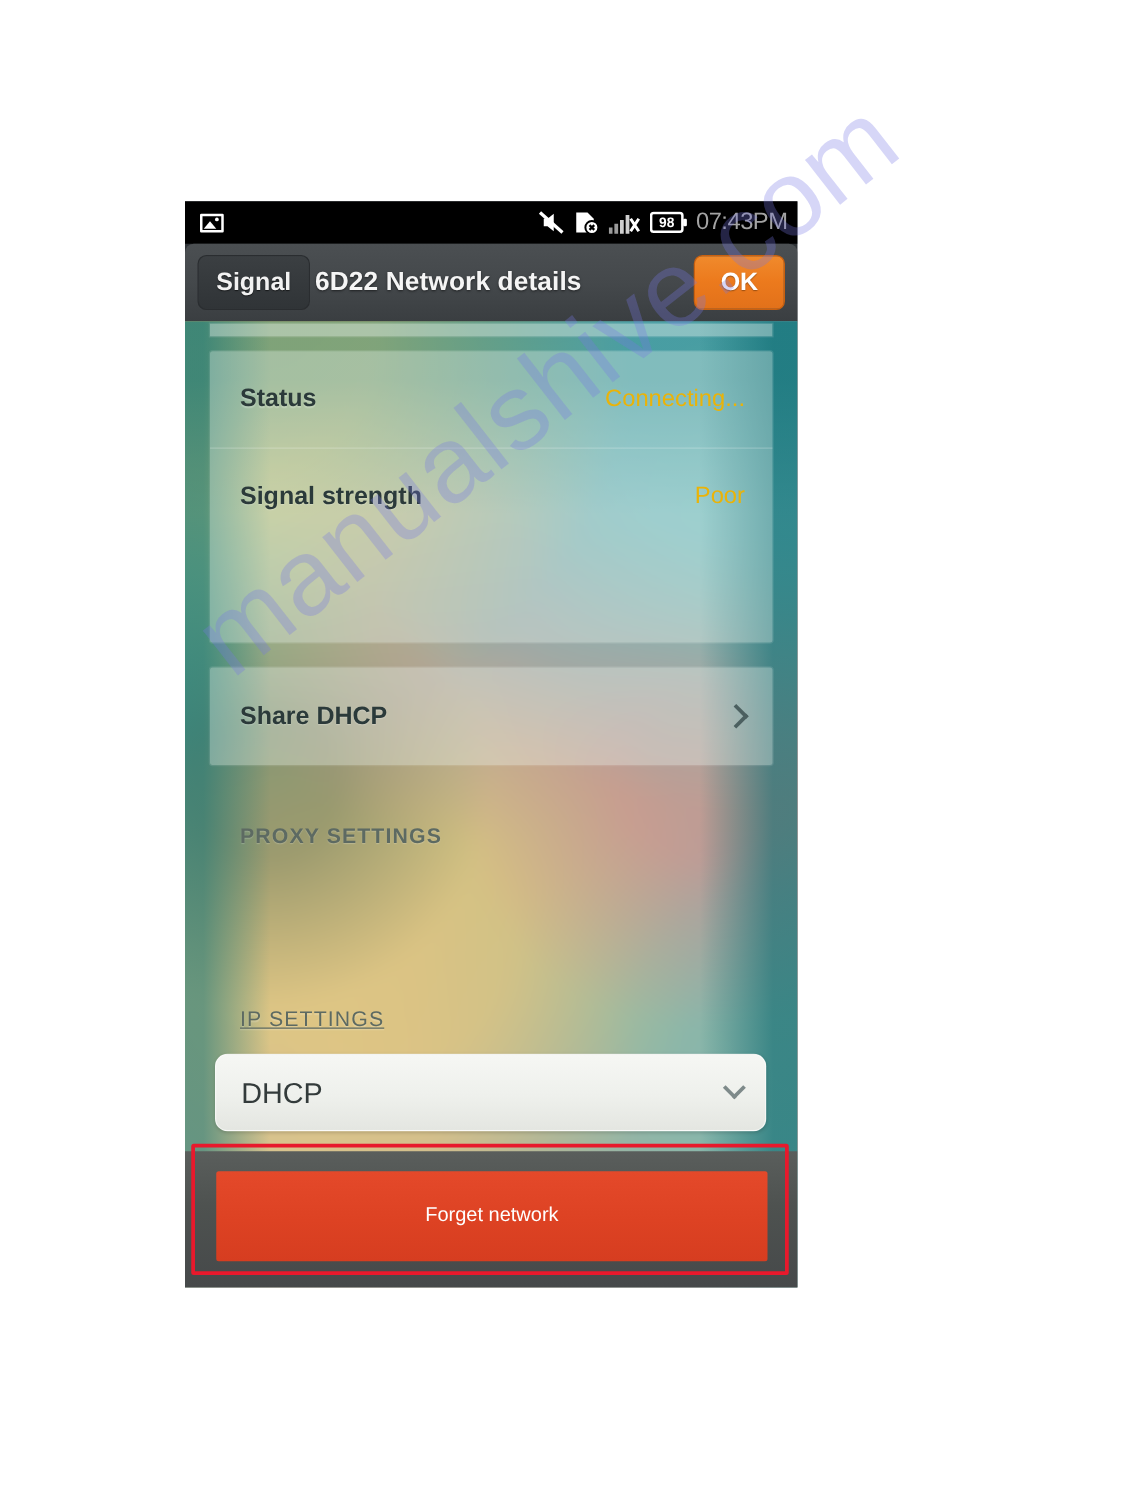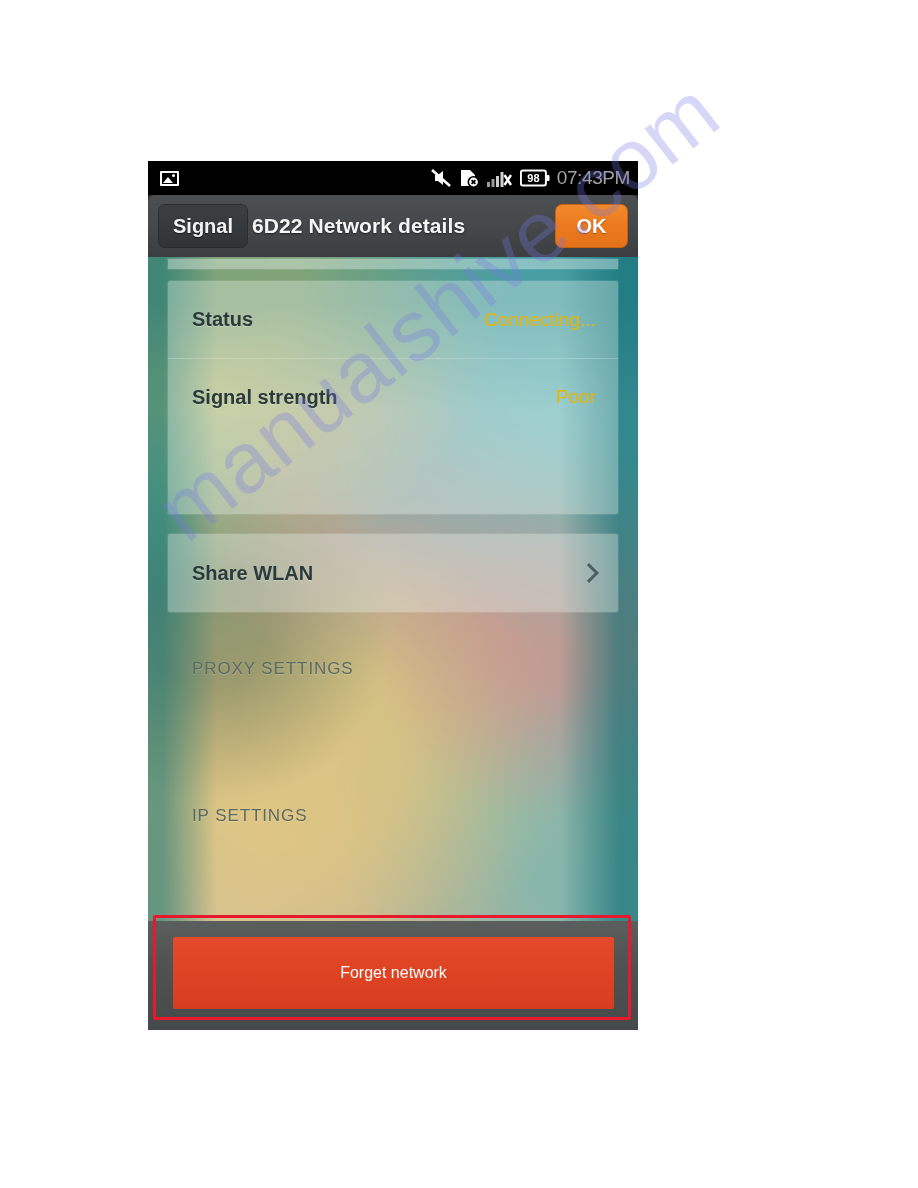--- a/index.html
+++ b/index.html
@@ -209,22 +209,22 @@
 
   .section-label {
     position: absolute;
     left: 44px;
     color: #5d6a62;
     font-size: 17px;
     letter-spacing: .9px;
     font-weight: normal;
     text-shadow: 0 1px 1px rgba(255,255,255,.22);
   }
-  #lbl-proxy { top: 402px; }
-  #lbl-ip    { top: 549px; }
+  #lbl-proxy { top: 402px; font-weight: bold; }
+  #lbl-ip    { top: 549px; text-decoration: underline; }
 
   .spinner {
     position: absolute;
     left: 24px;
     width: 441px;
     height: 62px;
     background: linear-gradient(180deg,#f6f7f4 0%, #eef0ec 55%, #e4e6e1 100%);
     border: 1px solid rgba(255,255,255,.55);
     border-radius: 10px;
     display: flex;
@@ -366,28 +366,32 @@
 
         <div class="listrow" style="top:77px;">
           <span class="lbl">Signal strength</span>
           <span class="val">Poor</span>
         </div>
 
       </div>
 
       <div class="panel" id="group-share">
         <div class="listrow" style="top:0px;height:78px;">
-          <span class="lbl">Share WLAN</span>
+          <span class="lbl">Share DHCP</span>
           <span class="chev-right"></span>
         </div>
       </div>
 
       <div class="section-label" id="lbl-proxy">PROXY SETTINGS</div>
 
       <div class="section-label" id="lbl-ip">IP SETTINGS</div>
+      <div class="spinner" id="spin-ip">
+        <span class="spin-text">DHCP</span>
+        <span class="chev-down"></span>
+      </div>
 
       <div id="btn-wrap">
         <div id="forget-btn">Forget network</div>
       </div>
     </div>
   </div>
 
   <div id="annot"></div>
 
   <div id="watermark">

